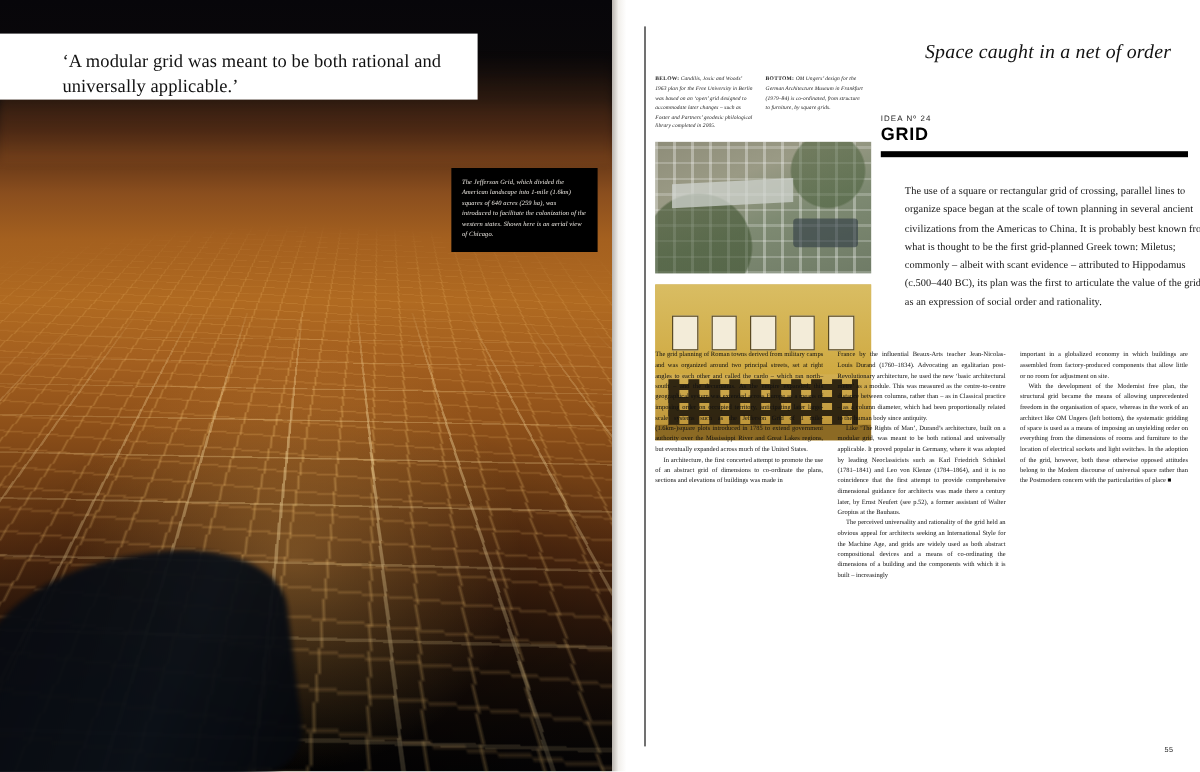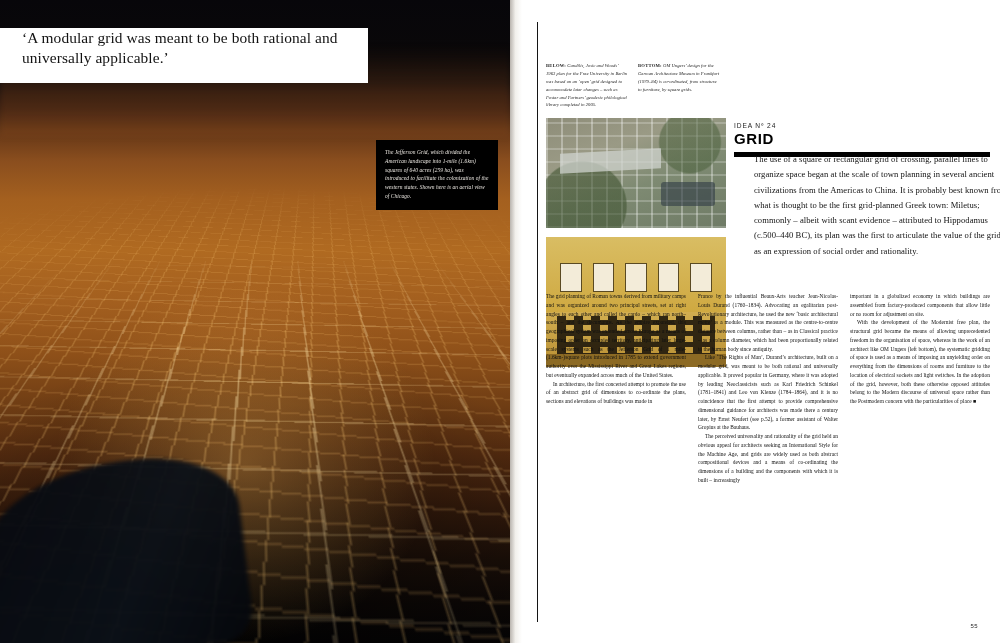--- a/index.html
+++ b/index.html
@@ -67,21 +67,21 @@
     opacity:.95;
   }
   .horizon-haze{
     position:absolute;left:0;top:7%;width:100%;height:14%;
     background:linear-gradient(to bottom, rgba(10,8,10,.0) 0%, rgba(120,60,25,.30) 55%, rgba(170,95,35,.18) 100%);
     filter:blur(3px);
   }
   .quote-band{
     position:absolute;left:0;top:28px;width:368px;height:55px;
     background:#ffffff;
-    display:flex;align-items:flex-start;
+    display:flex;align-items:flex-end;padding-left:30px;
   }
   .quote-text{
     margin:0;
     padding:0 16px 0 22px;
     font-family:"Liberation Serif", serif;
     font-size:15.4px;
     line-height:1.32;
     color:#111111;
     letter-spacing:.1px;
   }
@@ -188,21 +188,21 @@
   .lede{
     position:absolute;left:212px;top:152px;width:256px;
     font-family:"Liberation Serif", serif;
     font-size:8.6px;
     line-height:1.78;
     color:#111;
     letter-spacing:.05px;
     margin-left:20px;
   }
 
-  .idea-block{position:absolute;left:212px;top:122px;width:256px;}
+  .idea-block{position:absolute;left:212px;top:96px;width:256px;}
   .idea-kicker{
     font-family:"Liberation Sans", sans-serif;
     font-size:6.6px;letter-spacing:.9px;color:#1a1a1a;margin:0 0 2px 0;
   }
   .idea-name{
     font-family:"Liberation Sans", sans-serif;
     font-weight:700;font-size:15px;letter-spacing:.6px;color:#000;margin:0;
     line-height:1;
   }
   .idea-rule{height:5px;background:#000;margin-top:6px;width:256px;}
@@ -249,20 +249,21 @@
 
     <div class="img-caption">The Jefferson Grid, which divided the American landscape into 1-mile (1.6km) squares of 640 acres (259 ha), was introduced to facilitate the colonization of the western states. Shown here is an aerial view of Chicago.</div>
   </div>
 
   <div class="gutter"></div>
 
   <div class="page-right">
 
     <div class="rule-v"></div>
 
+    <div class="section-title">Space caught in a net of order</div>
 
     <div class="fig-captions">
       <div class="fig-caption">
         <b>BELOW:</b><span> Candilis, Josic and Woods’ 1963 plan for the Free University in Berlin was based on an ‘open’ grid designed to accommodate later changes – such as Foster and Partners’ geodesic philological library completed in 2005.</span>
       </div>
       <div class="fig-caption">
         <b>BOTTOM:</b><span> OM Ungers’ design for the German Architecture Museum in Frankfurt (1979–84) is co-ordinated, from structure to furniture, by square grids.</span>
       </div>
     </div>
 

